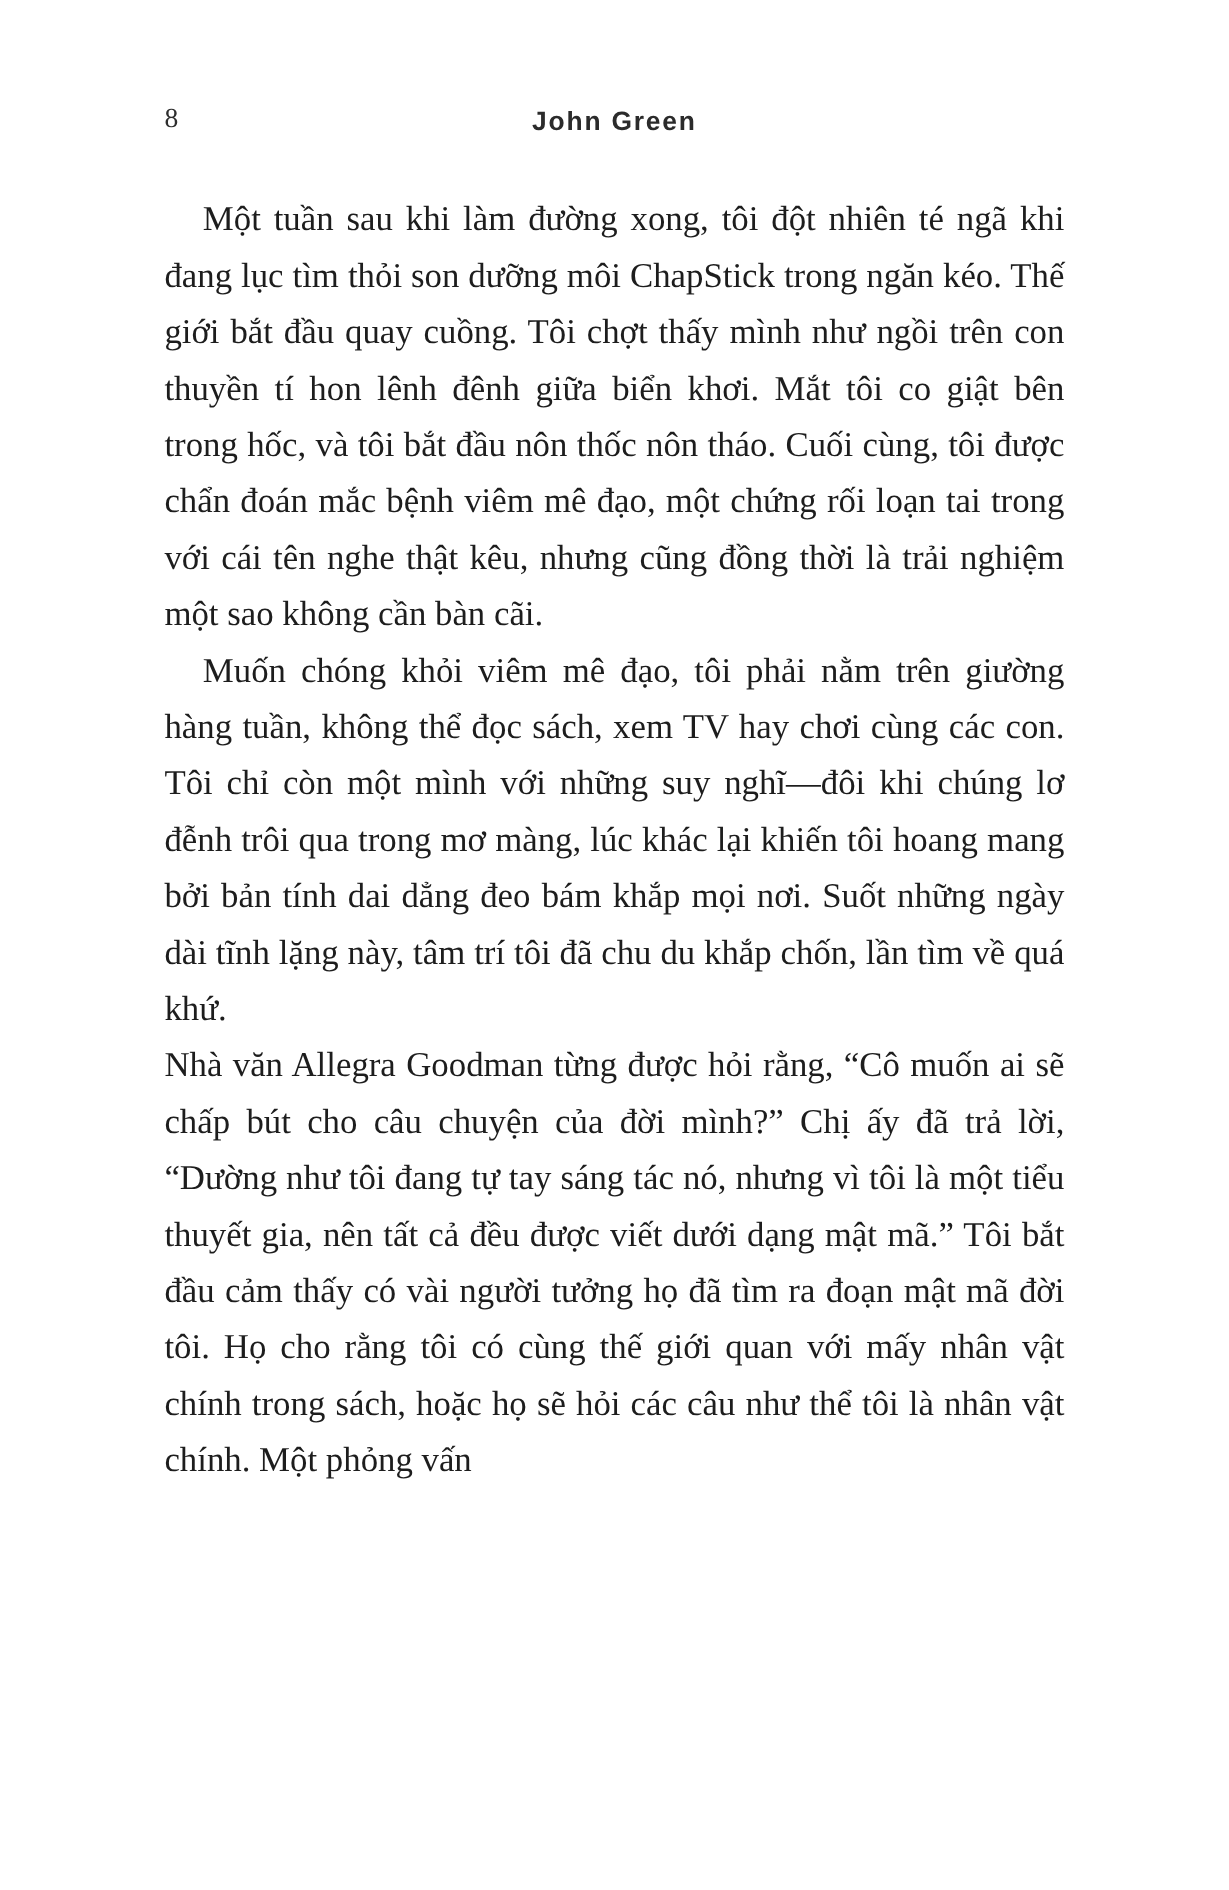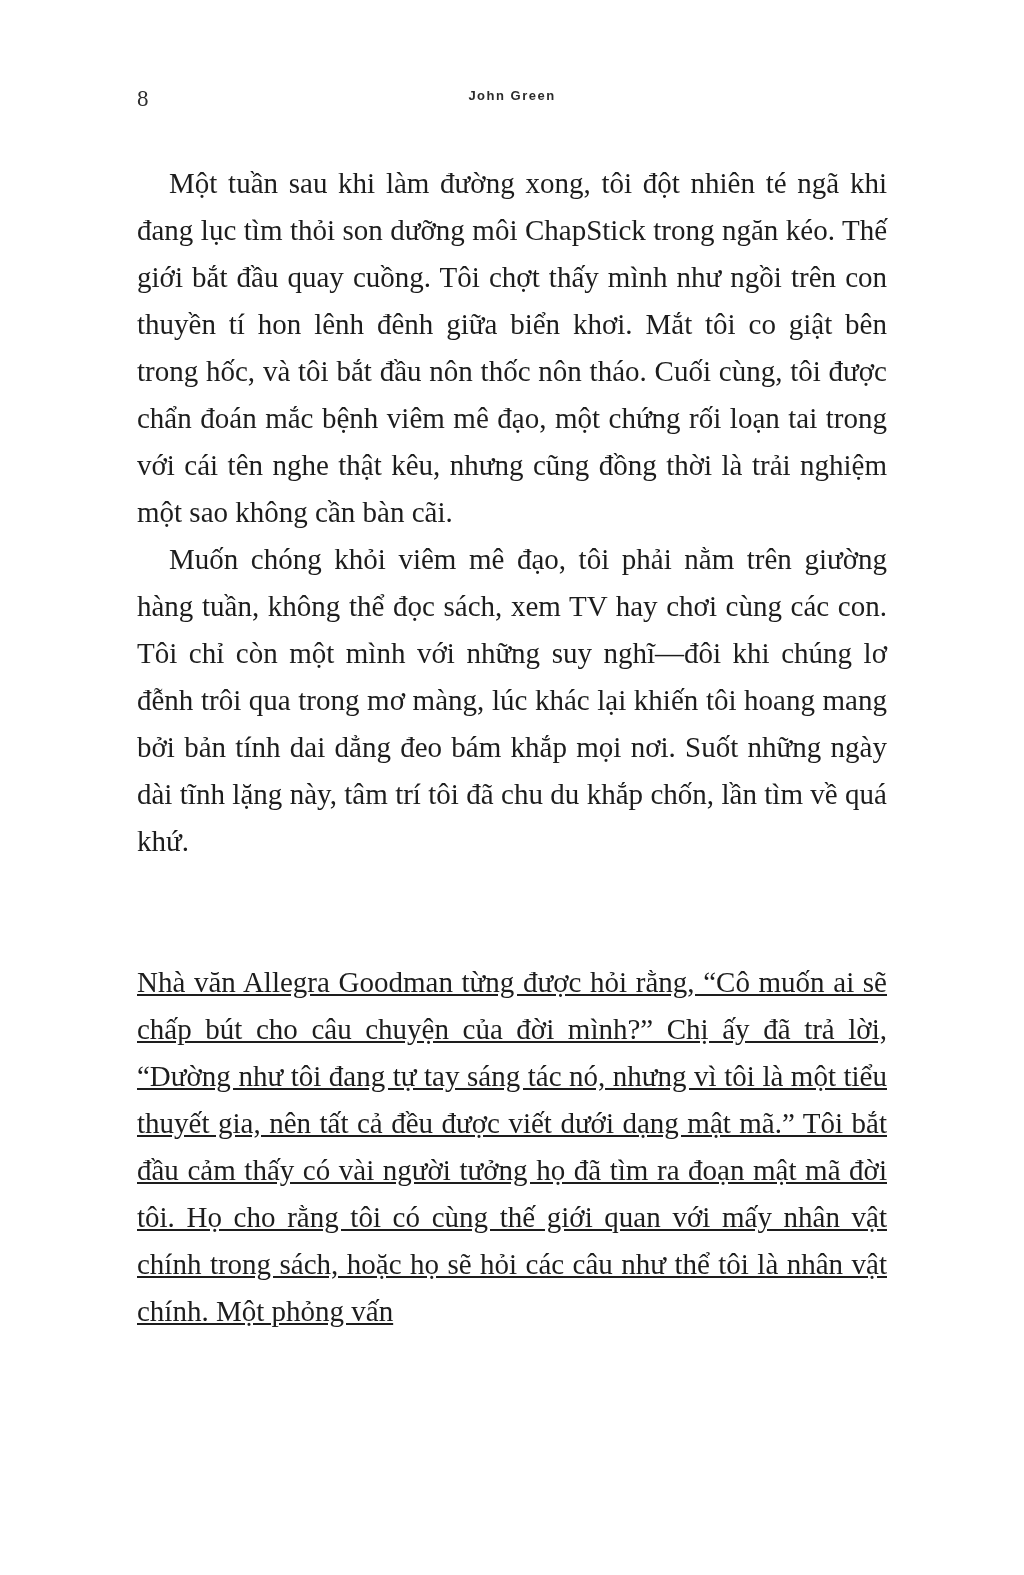--- a/index.html
+++ b/index.html
@@ -29,39 +29,37 @@
     top: 2px;
     font-size: 23px;
     color: #2e2e2e;
   }
   .running-head {
     position: absolute;
     left: 50%;
     top: 4px;
     transform: translateX(-50%);
     font-family: "Liberation Sans", sans-serif;
-    font-size: 13px;
+    font-size: 22px;
     font-weight: bold;
     letter-spacing: 1.5px;
     color: #2b2b2b;
     white-space: nowrap;
   }
   .page-body p.para {
     margin: 0;
     font-size: 29px;
     line-height: 47px;
     text-align: justify;
     color: #1d1d1d;
   }
   .page-body p.indent {
     text-indent: 32px;
   }
   .page-body p.section-start {
-    margin-top: 94px;
-    text-decoration: underline;
   }
 </style>
 </head>
 <body>
 
 <div class="page">
 
   <header class="page-header">
     <span class="page-number">8</span>
     <span class="running-head">John Green</span>

